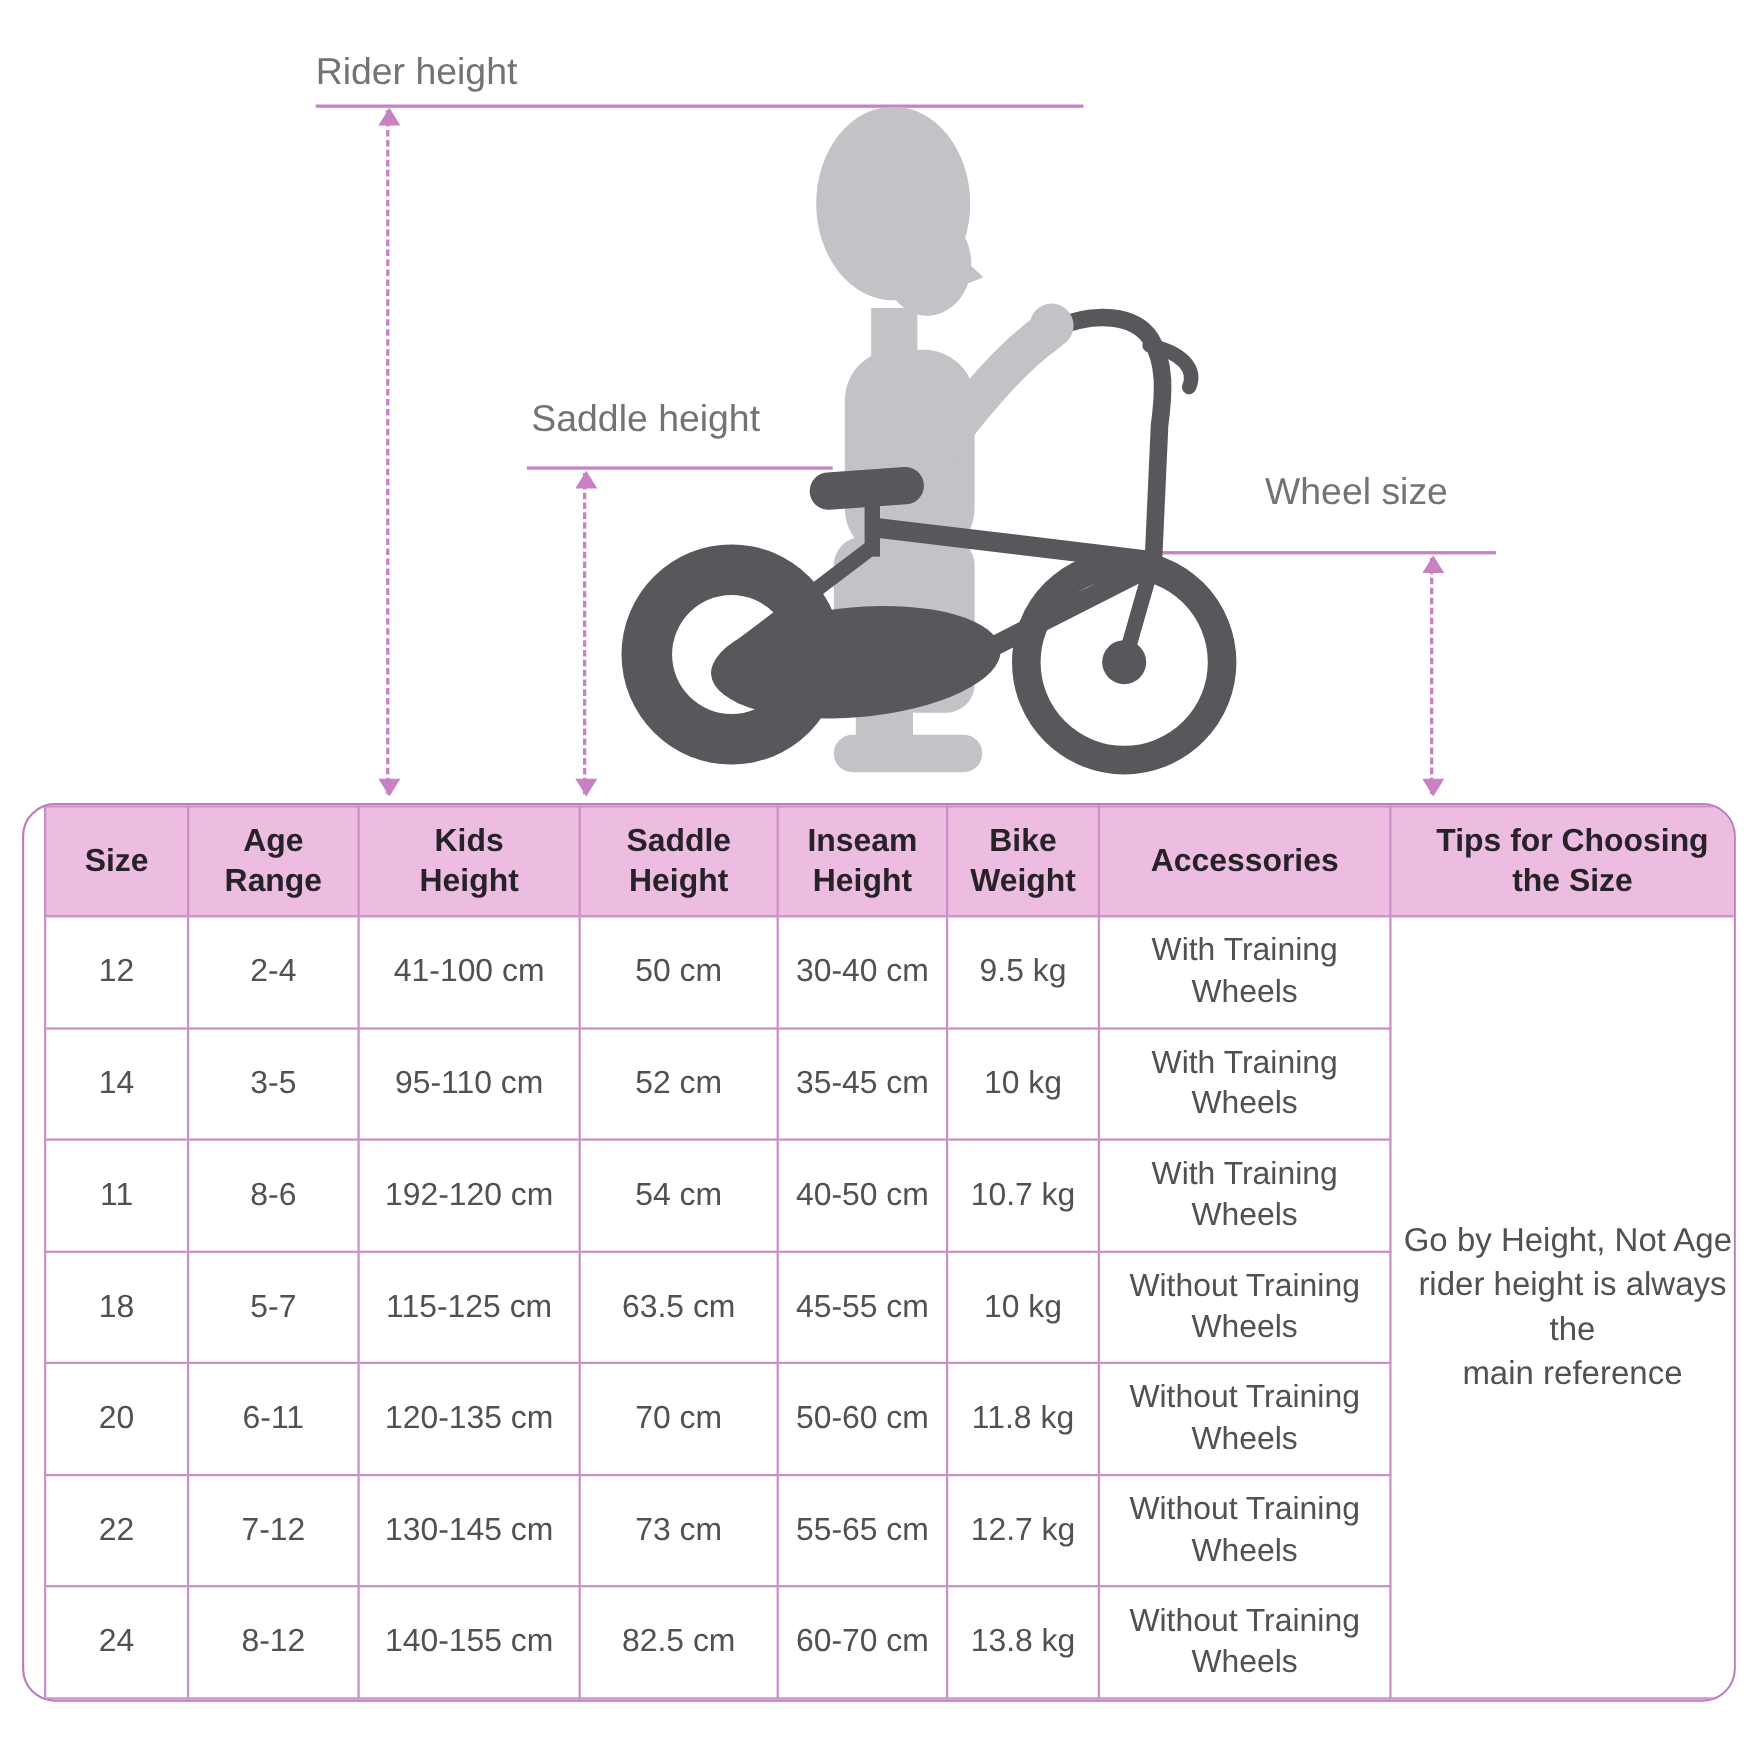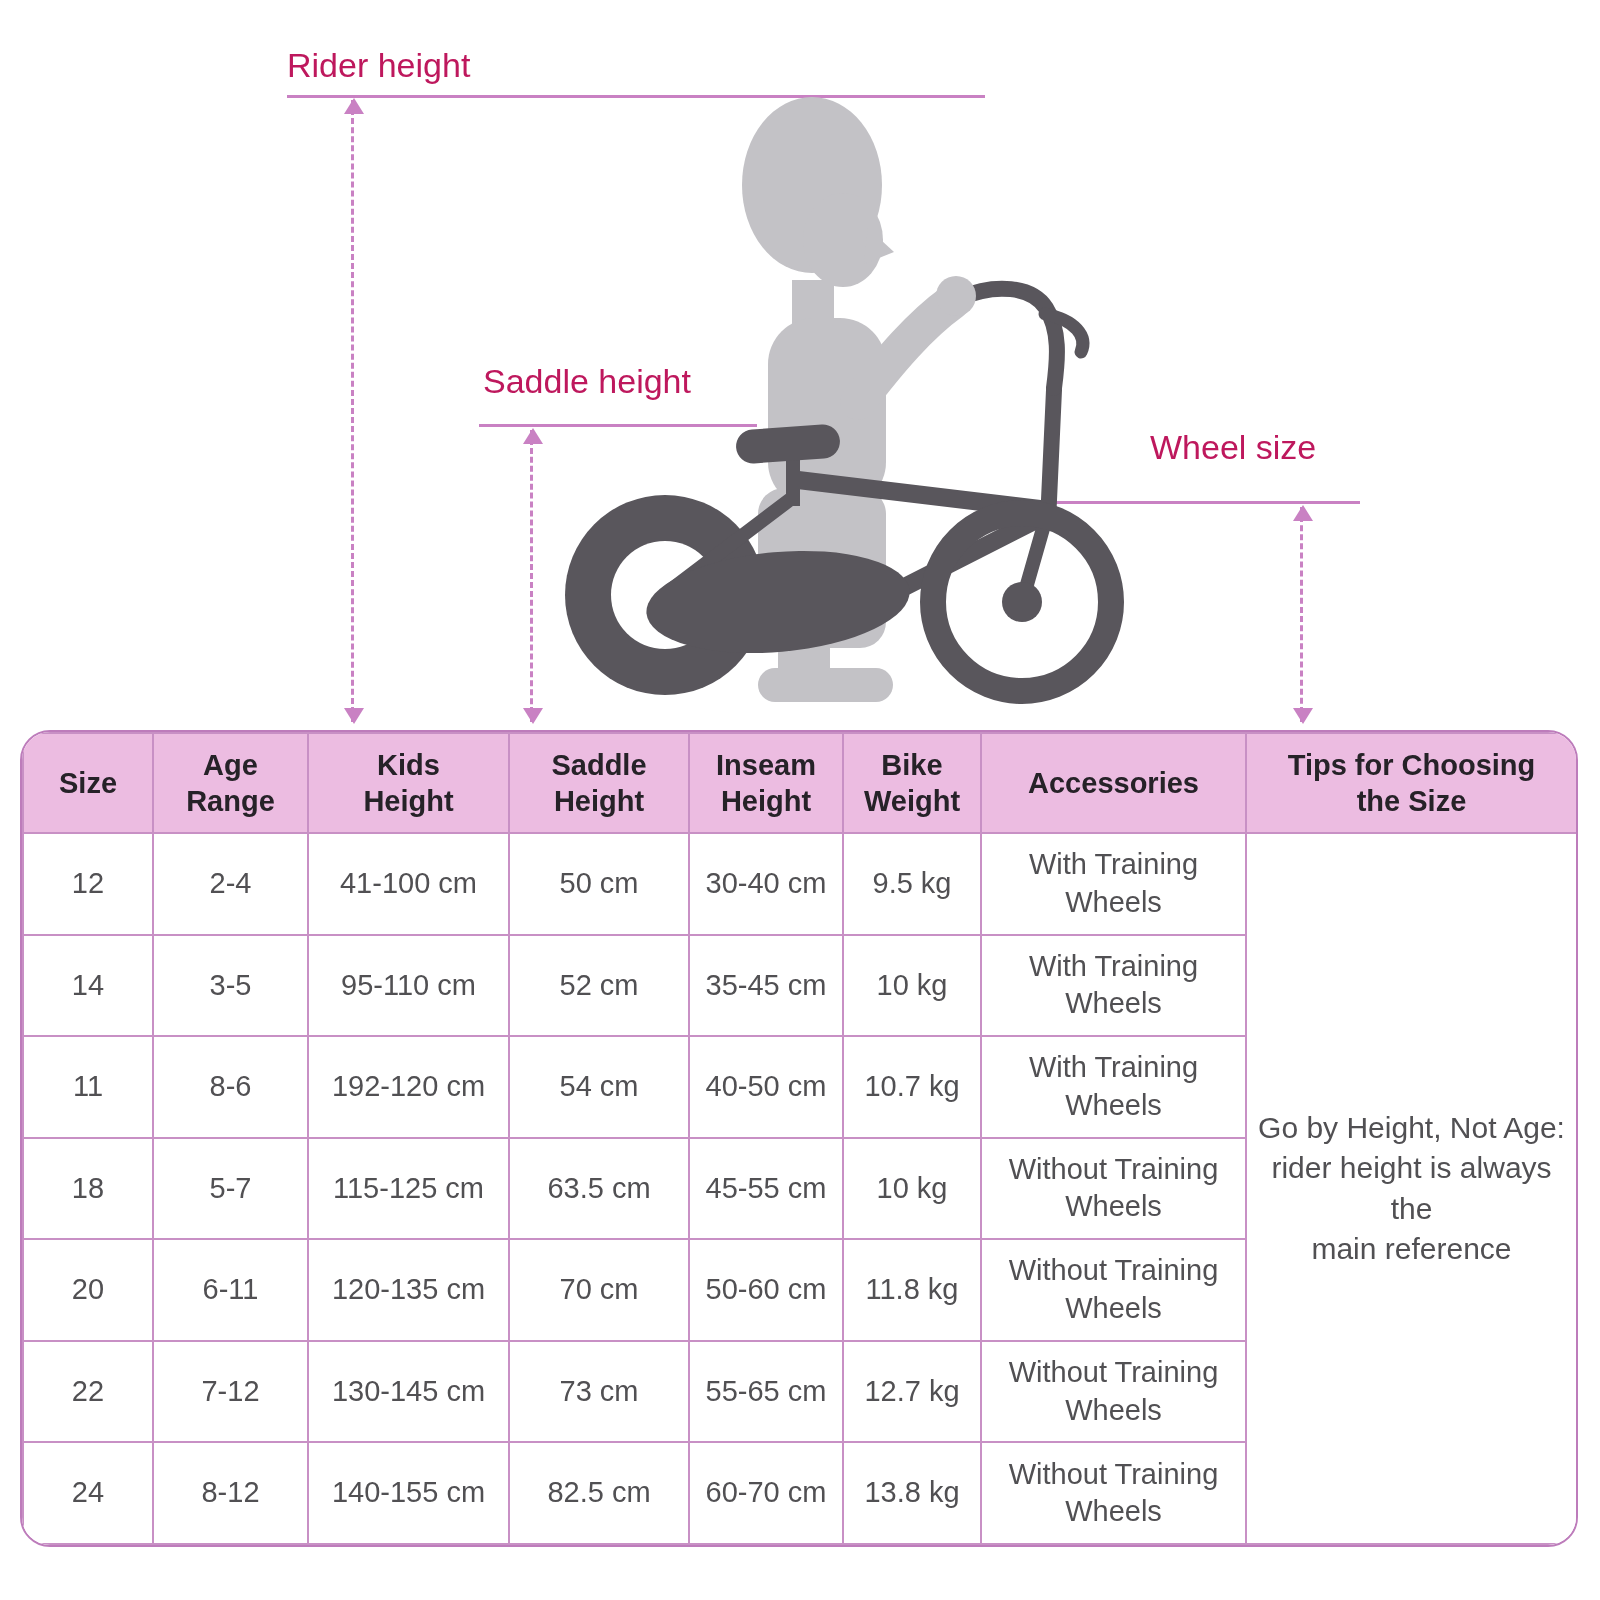--- a/index.html
+++ b/index.html
@@ -1,21 +1,21 @@
 <!DOCTYPE html>
 <html><head>
 <meta charset="utf-8">
 <style>
   html,body{margin:0;padding:0;background:#ffffff;}
   .canvas{
     position:relative;width:1600px;height:1600px;background:#ffffff;
     font-family:"Liberation Sans",sans-serif;overflow:hidden;
   }
   
-  .m-label{position:absolute;font-size:34px;color:#be185d;z-index:1;white-space:nowrap;}
+  .m-label{position:absolute;font-size:34px;color:#737373;z-index:1;white-space:nowrap;}
   .h-line{position:absolute;height:3px;background:#c981c3;z-index:1;}
   .v-arrow{position:absolute;width:0;border-left:3px dashed #c981c3;z-index:1;}
   .v-arrow::before,.v-arrow::after{
     content:"";position:absolute;left:-10px;width:0;height:0;
     border-left:10px solid transparent;border-right:10px solid transparent;
   }
   .v-arrow::before{top:-2px;border-bottom:16px solid #c981c3;}
   .v-arrow::after{bottom:-2px;border-top:16px solid #c981c3;}
 
   .lbl-rider{left:287px;top:46px;}
@@ -31,21 +31,21 @@
   .arrow-wheel{left:1300px;top:507px;height:215px;}
 
   .figure{position:absolute;left:540px;top:90px;width:600px;height:630px;z-index:2;}
 
   
   .table-wrap{
     position:absolute;left:20px;top:730px;width:1558px;height:817px;
     border:2px solid #bd7cbb;border-radius:30px;overflow:hidden;z-index:3;
     background:#ffffff;box-sizing:border-box;
   }
-  table{border-collapse:collapse;width:100%;height:100%;table-layout:fixed;}
+  table{border-collapse:collapse;width:100%;height:100%;table-layout:fixed;margin-left:18px;}
   th,td{
     border:2px solid #c890c5;text-align:center;vertical-align:middle;
     white-space:pre-line;padding:0 4px;box-sizing:border-box;
   }
   thead th{
     background:#ecbce1;color:#262228;font-weight:bold;font-size:29px;
     line-height:1.25;height:100px;
   }
   tbody td{color:#515053;font-size:29px;line-height:1.3;height:101px;background:#ffffff;}
   td.tips{font-size:30px;line-height:1.35;}

